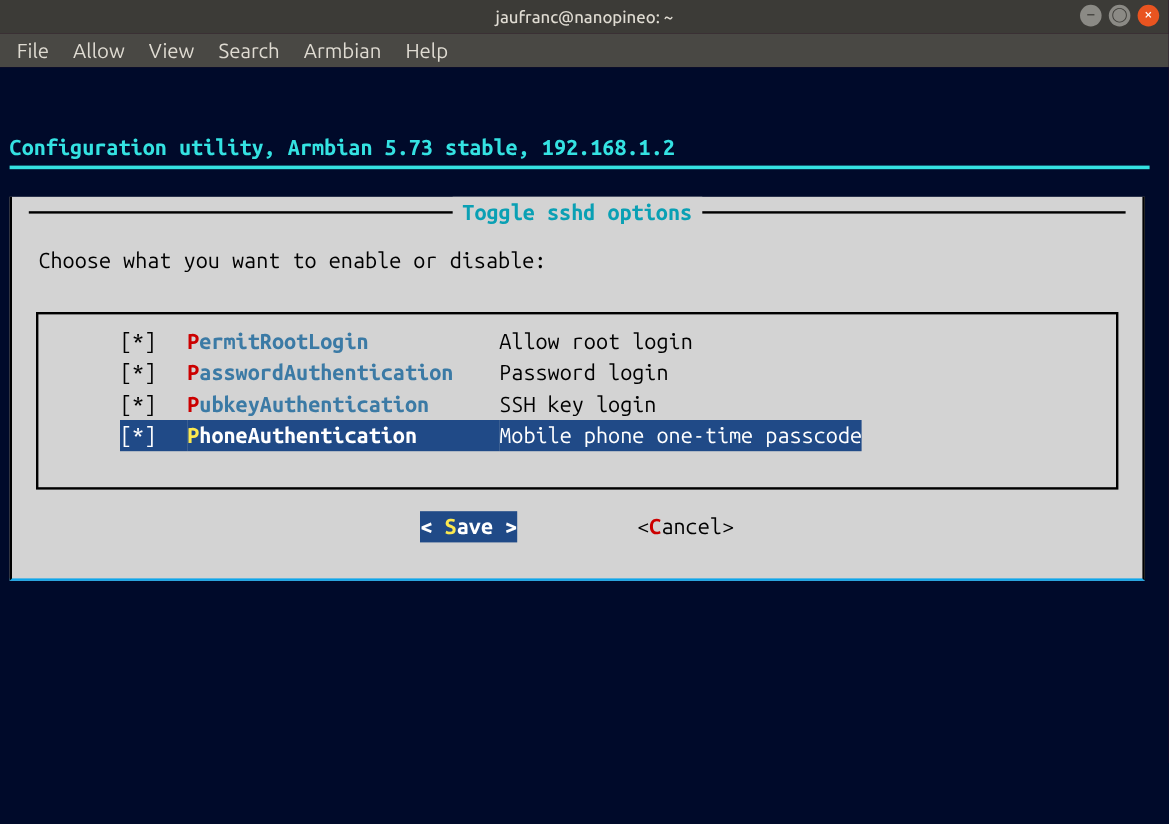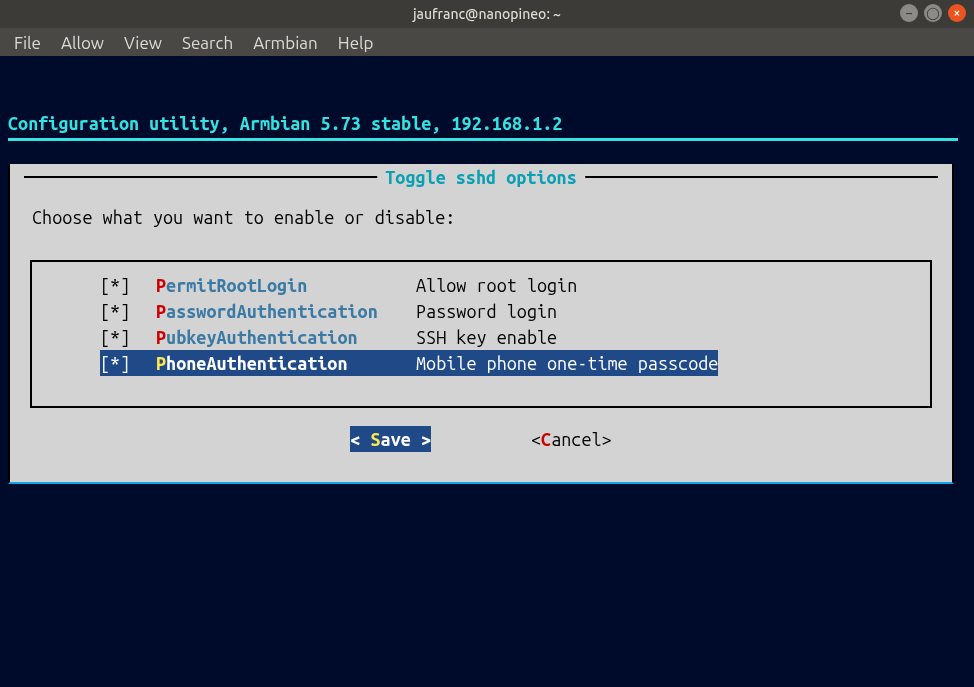--- a/index.html
+++ b/index.html
@@ -199,21 +199,21 @@
             <span class="desc">Allow root login</span>
           </div>
           <div class="optrow">
             <span class="chk">[*]</span>
             <span class="name"><span class="hk">P</span><span class="rest">asswordAuthentication</span></span>
             <span class="desc">Password login</span>
           </div>
           <div class="optrow">
             <span class="chk">[*]</span>
             <span class="name"><span class="hk">P</span><span class="rest">ubkeyAuthentication</span></span>
-            <span class="desc">SSH key enable</span>
+            <span class="desc">SSH key login</span>
           </div>
           <div class="optrow sel">
             <span class="chk">[*]</span>
             <span class="name"><span class="hk">P</span><span class="rest">honeAuthentication</span></span>
             <span class="desc">Mobile phone one-time passcode</span>
           </div>
         </div>
 
         <div class="dlg-buttons">
           <span class="dbtn dbtn-save"><span>&lt; </span><span class="hk">S</span><span>ave &gt;</span></span>

